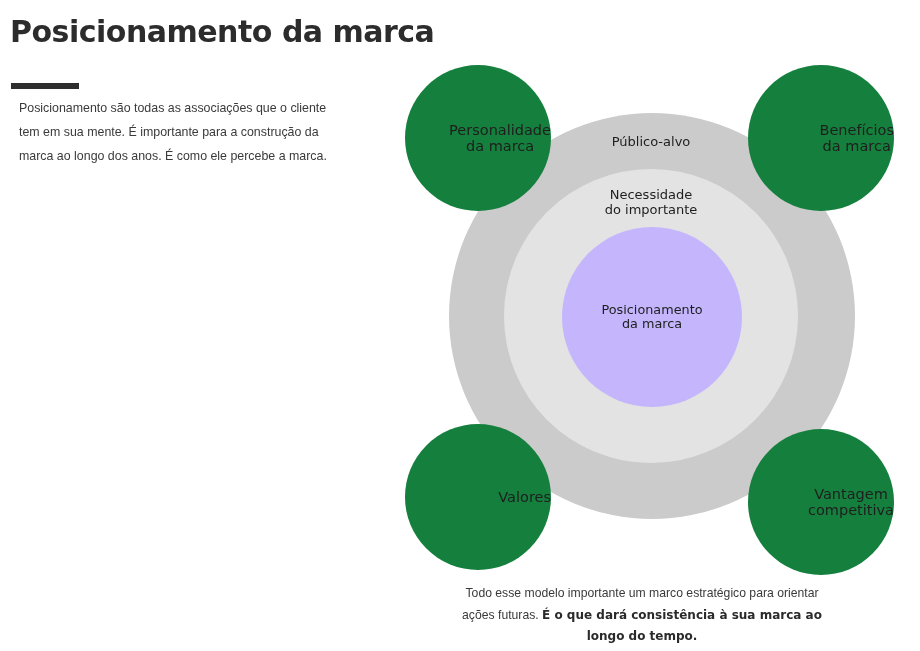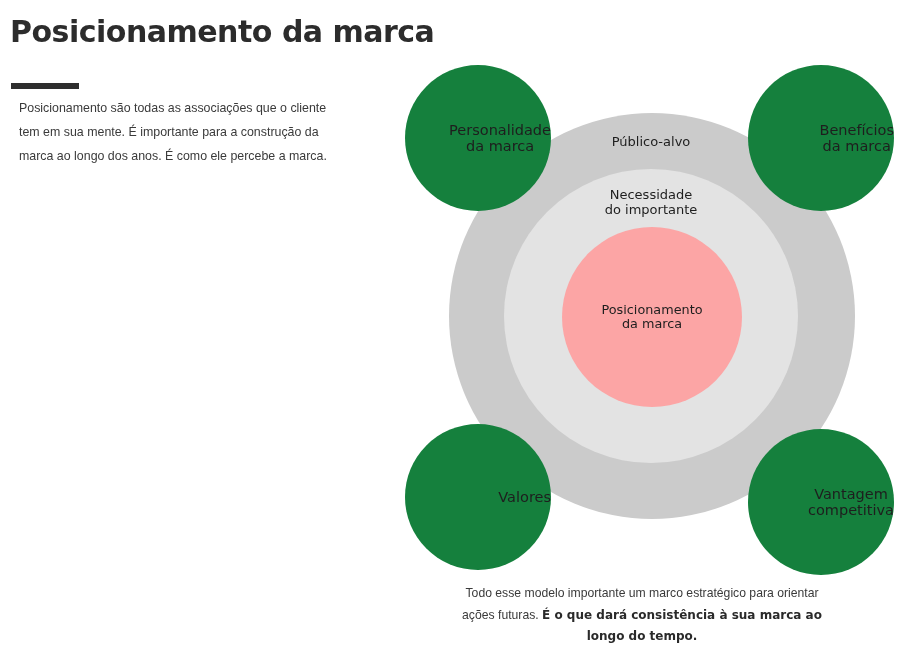--- a/index.html
+++ b/index.html
@@ -24,21 +24,21 @@
       font-family: "Liberation Sans", sans-serif;
       font-size: 12.4px; line-height: 24px; color: #3a3a3a; margin: 8px;
     }
     .circle {
       position: absolute; border-radius: 50%;
       display: flex; align-items: center; justify-content: center;
       text-align: center;
     }
     .outer  { left: 449px; top: 113px; width: 406px; height: 406px; background: #cbcbcb; }
     .middle { left: 504px; top: 169px; width: 294px; height: 294px; background: #e3e3e3; }
-    .inner  { left: 562px; top: 227px; width: 180px; height: 180px; background: #fca5a5; }
+    .inner  { left: 562px; top: 227px; width: 180px; height: 180px; background: #c4b5fd; }
     .satellite { width: 146px; height: 146px; background: #15803d; justify-content: flex-end; }
     .sat-tl { left: 405px; top: 65px; }
     .sat-tr { left: 748px; top: 65px; }
     .sat-bl { left: 405px; top: 424px; }
     .sat-br { left: 748px; top: 429px; }
     .label {
       font-family: "DejaVu Sans", sans-serif;
       color: #1e1e1e; white-space: pre-line; line-height: 16px;
     }
     .sat-label { font-size: 14.5px; line-height: 16px; }

